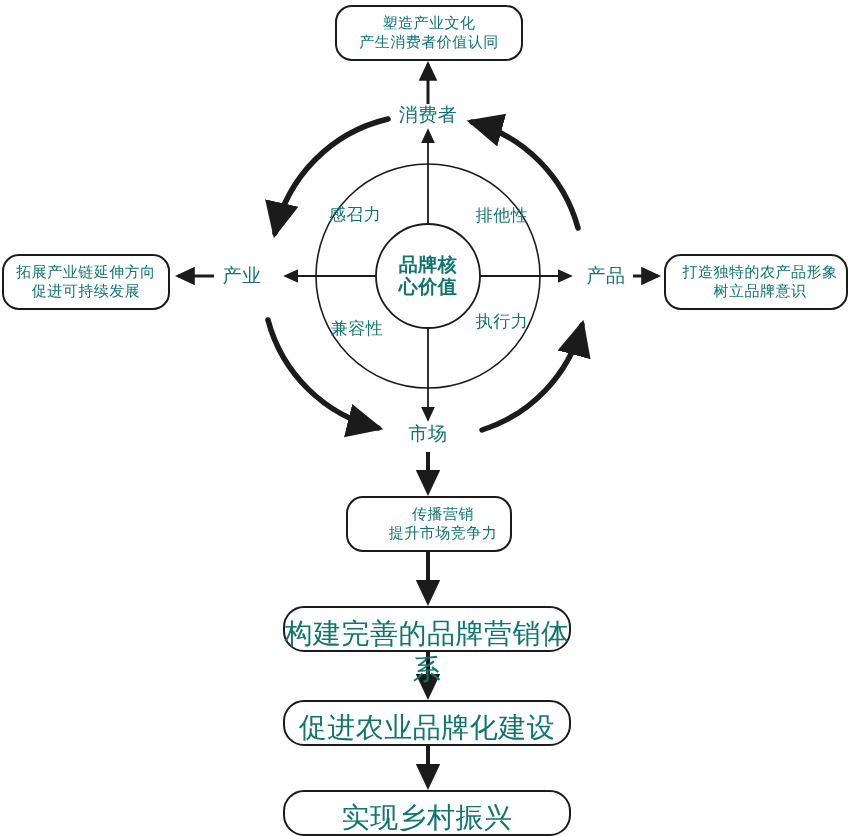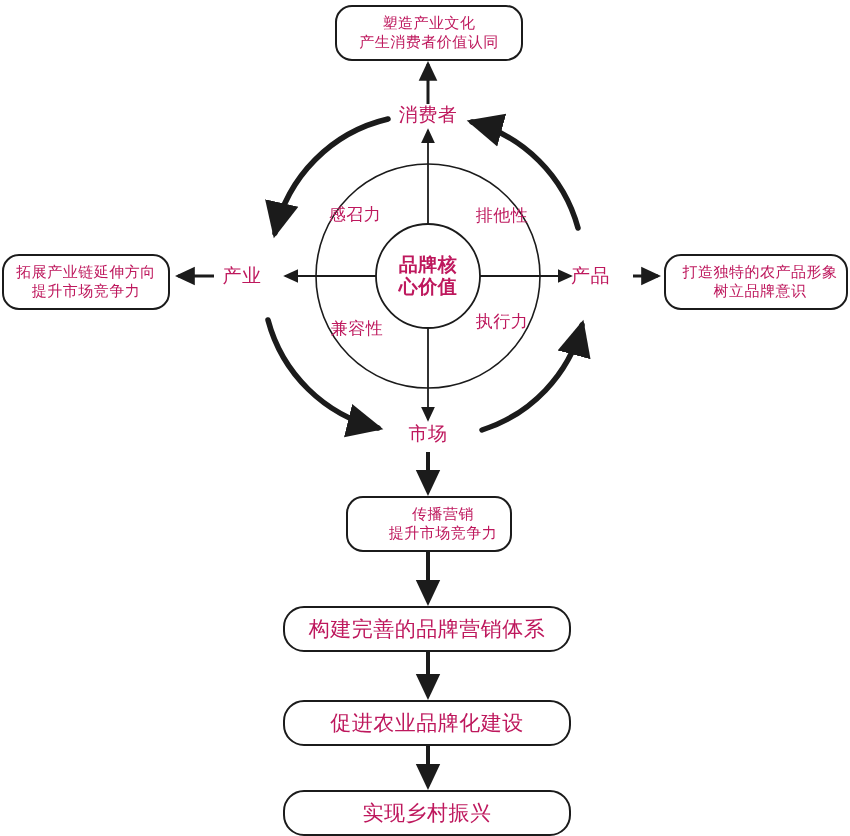--- a/index.html
+++ b/index.html
@@ -23,28 +23,28 @@
     left: 0;
     top: 0;
     width: 850px;
     height: 836px;
   }
   .lbl {
     position: absolute;
     text-align: center;
     line-height: 1.28;
     white-space: pre-line;
-    color: #be185d;
+    color: #0f766e;
     letter-spacing: 0.5px;
   }
   .box-label {
     font-size: 15px;
   }
   .box-label-lg {
-    font-size: 21px;
+    font-size: 28px;
   }
   .node-label {
     font-size: 19px;
   }
   .attr-label {
     font-size: 17px;
   }
   .core-label {
     font-size: 19px;
     font-weight: bold;
@@ -108,39 +108,39 @@
 
     <path d="M 482 430 A 151 151 0 0 0 582 325" fill="none" stroke="#1b1b1b" stroke-width="5.5" stroke-linecap="round" marker-end="url(#arrowFat)"></path>
 
     <path d="M 578 228 A 151 151 0 0 0 472 122" fill="none" stroke="#1b1b1b" stroke-width="5.5" stroke-linecap="round" marker-end="url(#arrowFat)"></path>
   </svg>
 
   <div class="lbl box-label" style="left:336px; top:14px; width:186px;">塑造产业文化
 产生消费者价值认同</div>
 
   <div class="lbl box-label" style="left:3px; top:263px; width:166px;">拓展产业链延伸方向
-提升市场竞争力</div>
+促进可持续发展</div>
 
   <div class="lbl box-label" style="left:665px; top:263px; width:190px;">打造独特的农产品形象
 树立品牌意识</div>
 
   <div class="lbl box-label" style="left:347px; top:505px; width:192px;">传播营销
 提升市场竞争力</div>
 
   <div class="lbl box-label-lg" style="left:284px; top:616px; width:286px;">构建完善的品牌营销体系</div>
 
   <div class="lbl box-label-lg" style="left:284px; top:710px; width:286px;text-align:center;">促进农业品牌化建设</div>
 
   <div class="lbl box-label-lg" style="left:284px; top:800px; width:286px;">实现乡村振兴</div>
 
   <div class="lbl node-label" style="left:368px; top:103px; width:120px;">消费者</div>
 
   <div class="lbl node-label" style="left:210px; top:264px; width:64px;">产业</div>
 
-  <div class="lbl node-label" style="left:546px; top:264px; width:64px;text-align:right;">产品</div>
+  <div class="lbl node-label" style="left:574px; top:264px; width:64px;">产品</div>
 
   <div class="lbl node-label" style="left:368px; top:422px; width:120px;">市场</div>
 
   <div class="lbl attr-label" style="left:310px; top:204px; width:90px;">感召力</div>
 
   <div class="lbl attr-label" style="left:457px; top:205px; width:90px;">排他性</div>
 
   <div class="lbl attr-label" style="left:312px; top:318px; width:90px;">兼容性</div>
 
   <div class="lbl attr-label" style="left:457px; top:311px; width:90px;">执行力</div>

